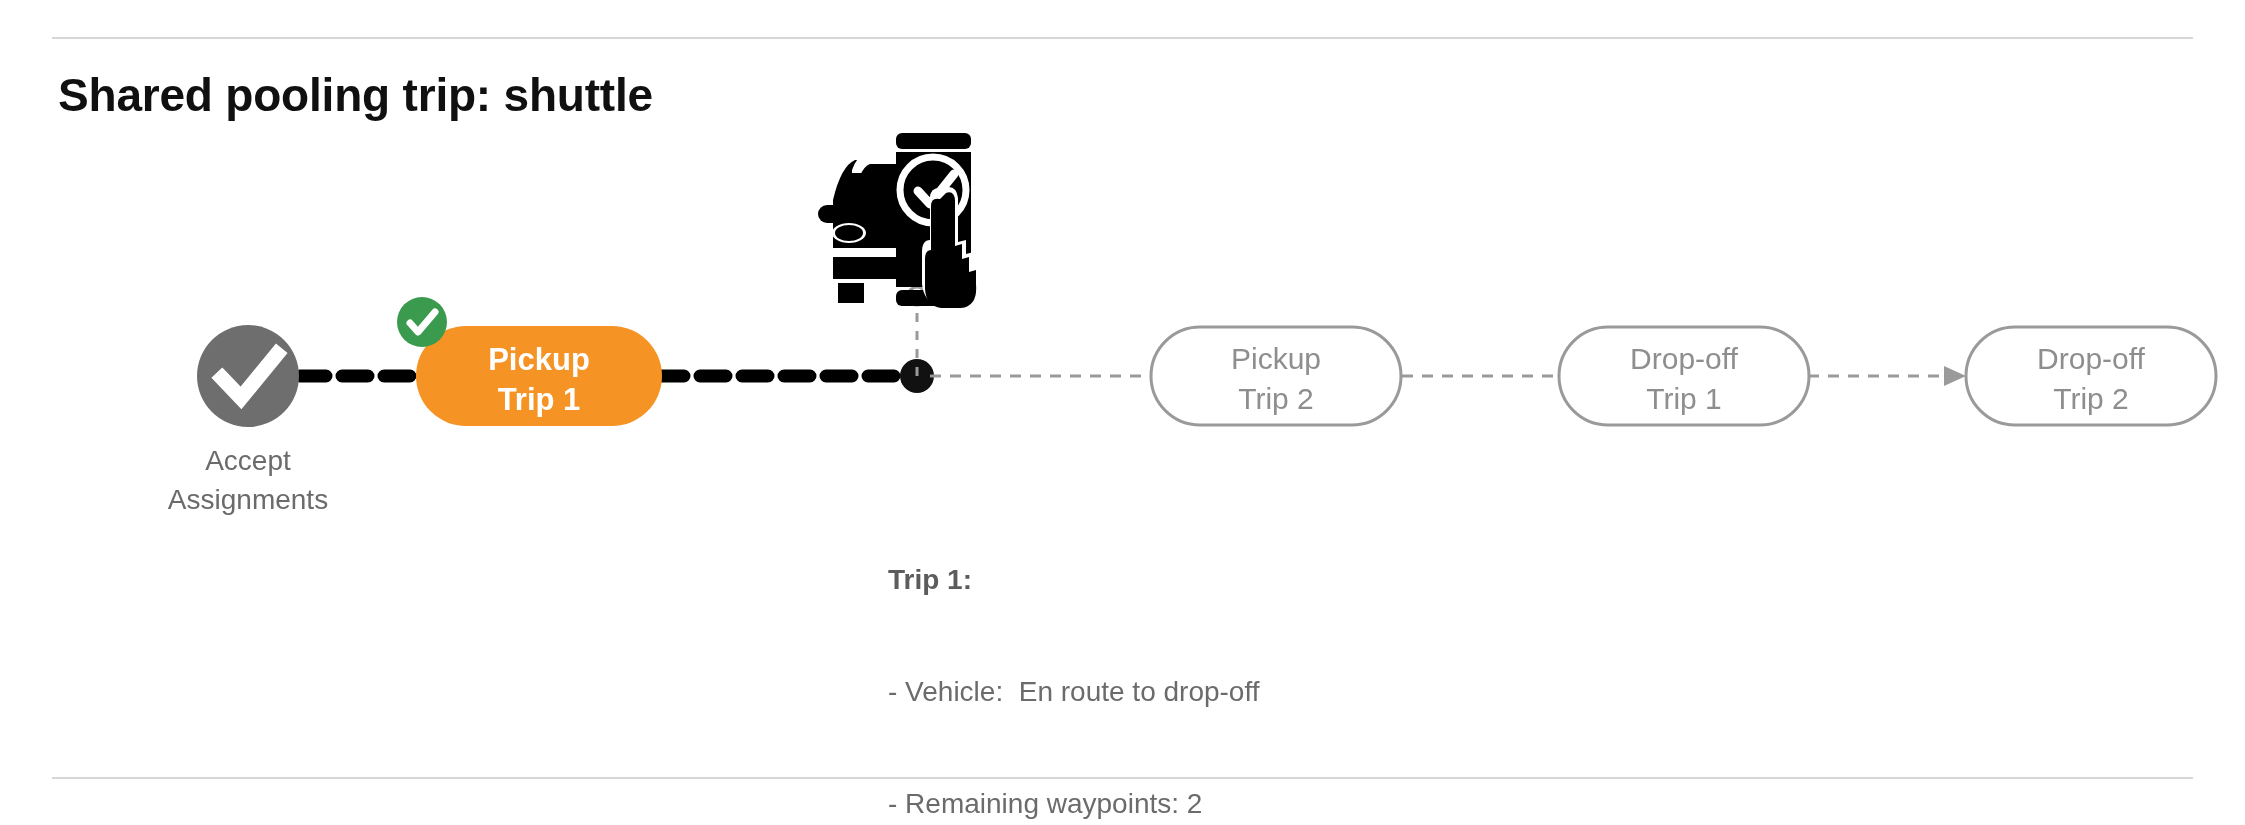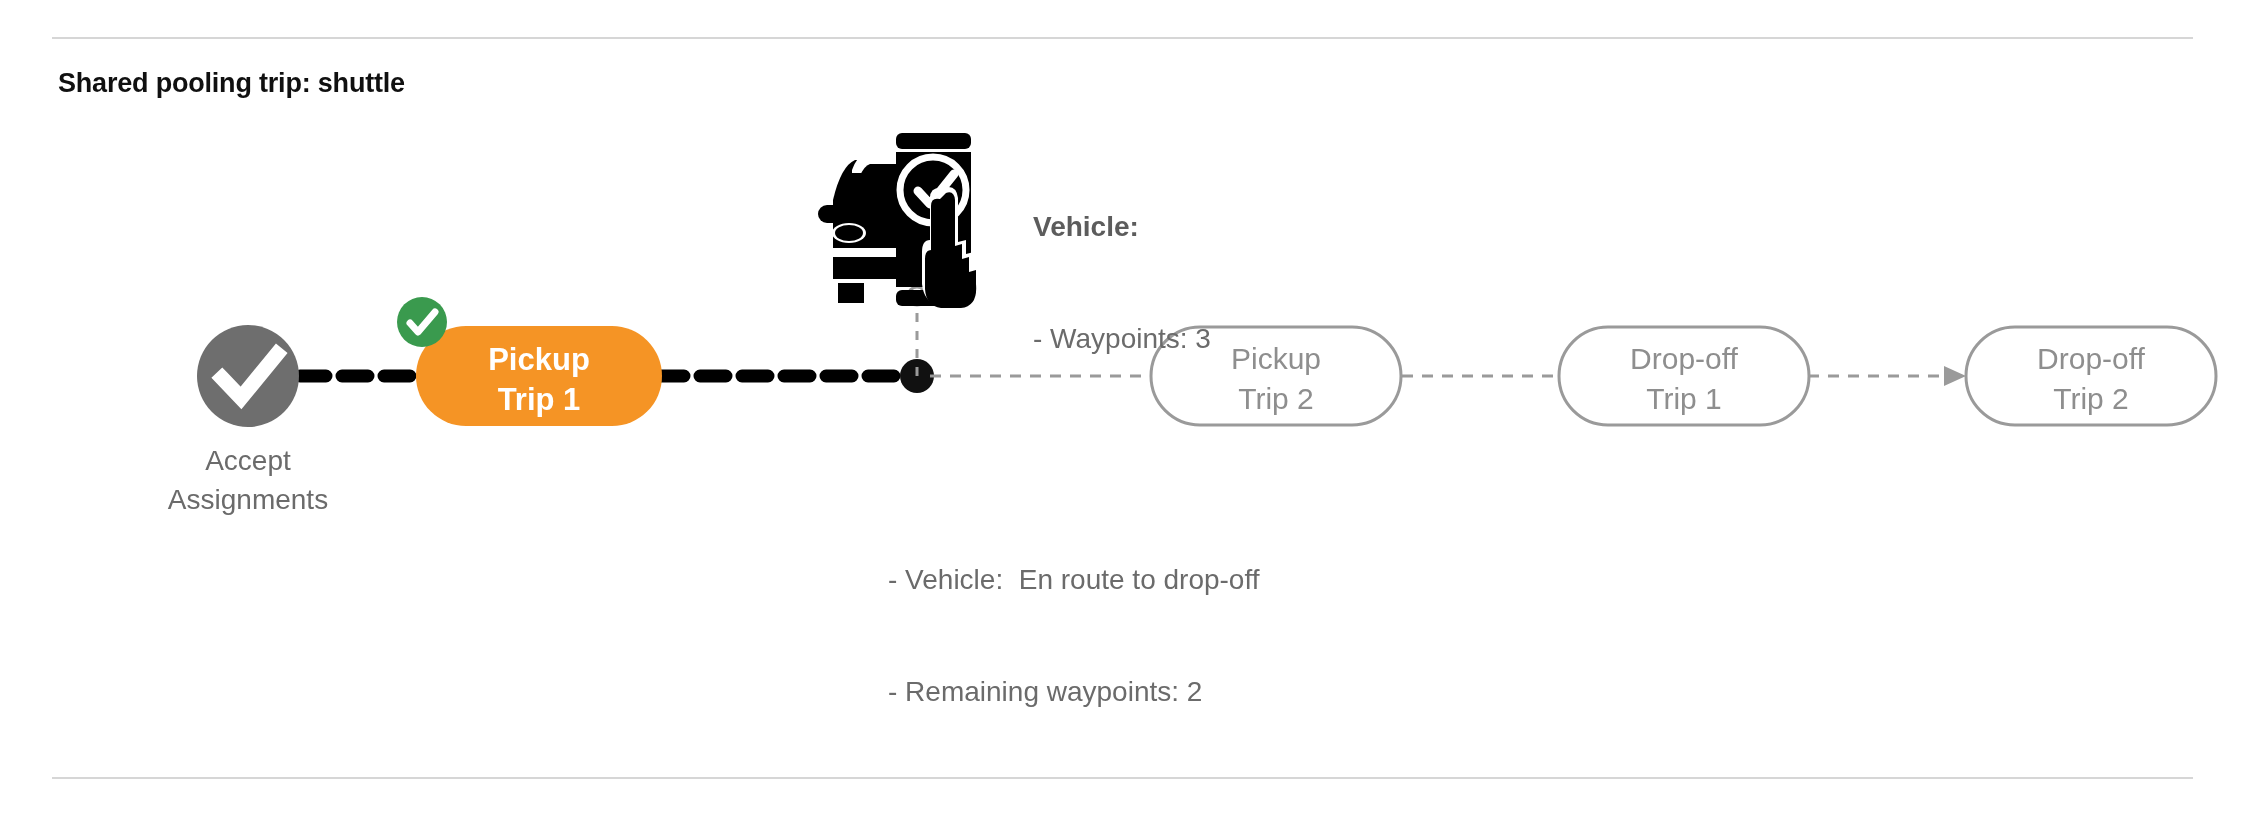--- a/index.html
+++ b/index.html
@@ -2,21 +2,21 @@
 <html><head>
 <meta charset="utf-8">
 <style>
   html,body{margin:0;padding:0;background:#fff;}
   body{width:2245px;height:825px;position:relative;overflow:hidden;
        font-family:"Liberation Sans","DejaVu Sans",sans-serif;}
   .canvas{position:absolute;inset:0;}
   .divider{position:absolute;left:52px;right:52px;height:2px;background:#d6d6d6;}
   #divider-top{top:37px;}
   #divider-bottom{top:777px;}
-  #page-title{position:absolute;left:58px;top:68px;font-size:27px;font-weight:700;
+  #page-title{position:absolute;left:58px;top:68px;font-size:46px;font-weight:700;
               color:#101010;letter-spacing:-0.2px;white-space:nowrap;}
   svg.flow{position:absolute;left:0;top:0;width:2245px;height:825px;overflow:visible;}
   .pill-label{font-size:30px;fill:#8e8e8e;font-family:"Liberation Sans",sans-serif;}
   .pill-label-done{font-size:31px;fill:#ffffff;font-weight:700;
                    font-family:"Liberation Sans",sans-serif;}
   .node-caption{font-size:28px;fill:#6b6b6b;font-family:"Liberation Sans",sans-serif;}
   .info{position:absolute;font-size:28px;color:#6b6b6b;line-height:1.33;white-space:pre;}
   .info b{color:#5c5c5c;font-weight:700;}
   #vehicle-info{left:1033px;top:134px;}
   #trip-info{left:888px;top:487px;}
@@ -115,26 +115,23 @@
       <path d="M944 188 q12 -4 14 10 l0 44 l8 -2 l0 14 l8 -2 l0 14 l8 -2 l0 14
                q2 26 -18 28 l-22 0 q-18 -2 -20 -22 l0 -32 q0 -12 8 -12 l0 -42
                q0 -12 14 -10 z" fill="#fff"></path>
       <path d="M946 193 q8 -3 9 7 l0 46 l7 -2 l0 15 l7 -2 l0 15 l7 -2 l0 14
                q2 22 -15 24 l-20 0 q-15 -2 -16 -19 l0 -30 q0 -9 6 -9 l0 -44
                q0 -9 9 -7 z"></path>
     </g>
 
   </svg>
 
-  <div class="info" id="vehicle-info">
-    <div><b><span>Vehicle</span><span>:</span></b></div>
-    <div>- Waypoints: 3</div>
-  </div>
 
   <div class="info" id="trip-info">
+    <div><b><span>Trip 1</span><span>:</span></b></div>
     <div>- Vehicle:  En route to drop-off</div>
     <div>- Remaining waypoints: 2</div>
     
     
     
   </div>
 
 </div>
 
 </body></html>

